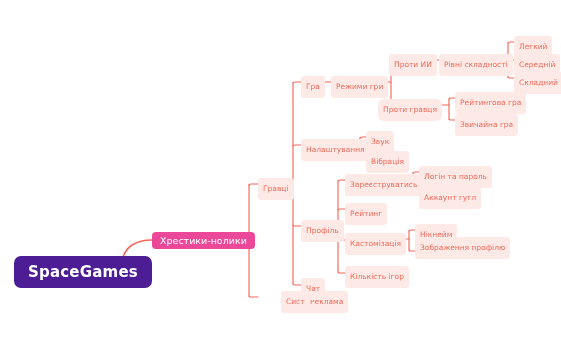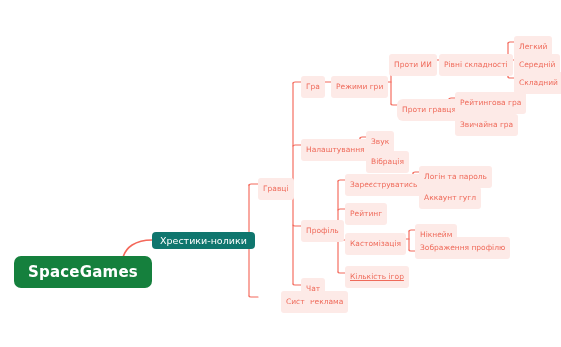--- a/index.html
+++ b/index.html
@@ -17,35 +17,35 @@
     position:absolute;
     box-sizing:border-box;
     white-space:nowrap;
     display:flex;
     align-items:center;
     justify-content:center;
   }
 
   
   .brand{
-    background:#15803d;
+    background:#4c1d95;
     color:#ffffff;
     border-radius:7px;
     font-size:15px;
     font-weight:600;
     letter-spacing:.2px;
     padding:0 14px;
     height:32px;
     left:14px;top:256px;
     min-width:113px;
   }
 
   
   .primary{
-    background:#0f766e;
+    background:#ec4899;
     color:#ffffff;
     border-radius:4px;
     font-size:9.5px;
     height:17px;
     padding:0 8px;
     left:152px;top:232px;
   }
 
   
   .pink{
@@ -169,21 +169,21 @@
   </div>
 
   <div class="node pink" style="left:514px;top:54px;">
     <span>Середній</span>
   </div>
 
   <div class="node pink" style="left:514px;top:72px;">
     <span>Складний</span>
   </div>
 
-  <div class="node pink" style="left:397px;top:99px;border-radius:6px;">
+  <div class="node pink" style="left:378px;top:99px;border-radius:6px;">
     <span>Проти гравця</span>
   </div>
 
   <div class="node pink" style="left:455px;top:92px;">
     <span>Рейтингова гра</span>
   </div>
 
   <div class="node pink" style="left:455px;top:114px;">
     <span>Звичайна гра</span>
   </div>
@@ -225,21 +225,21 @@
   </div>
 
   <div class="node pink" style="left:415px;top:224px;">
     <span>Нікнейм</span>
   </div>
 
   <div class="node pink" style="left:415px;top:237px;">
     <span>Зображення профілю</span>
   </div>
 
-  <div class="node pink" style="left:345px;top:266px;text-decoration:underline;">
+  <div class="node pink" style="left:345px;top:266px;">
     <span>Кількість ігор</span>
   </div>
 
   <div class="node pink" style="left:301px;top:278px;">
     <span>Чат</span>
   </div>
 
 </div>
 
 </body></html>

